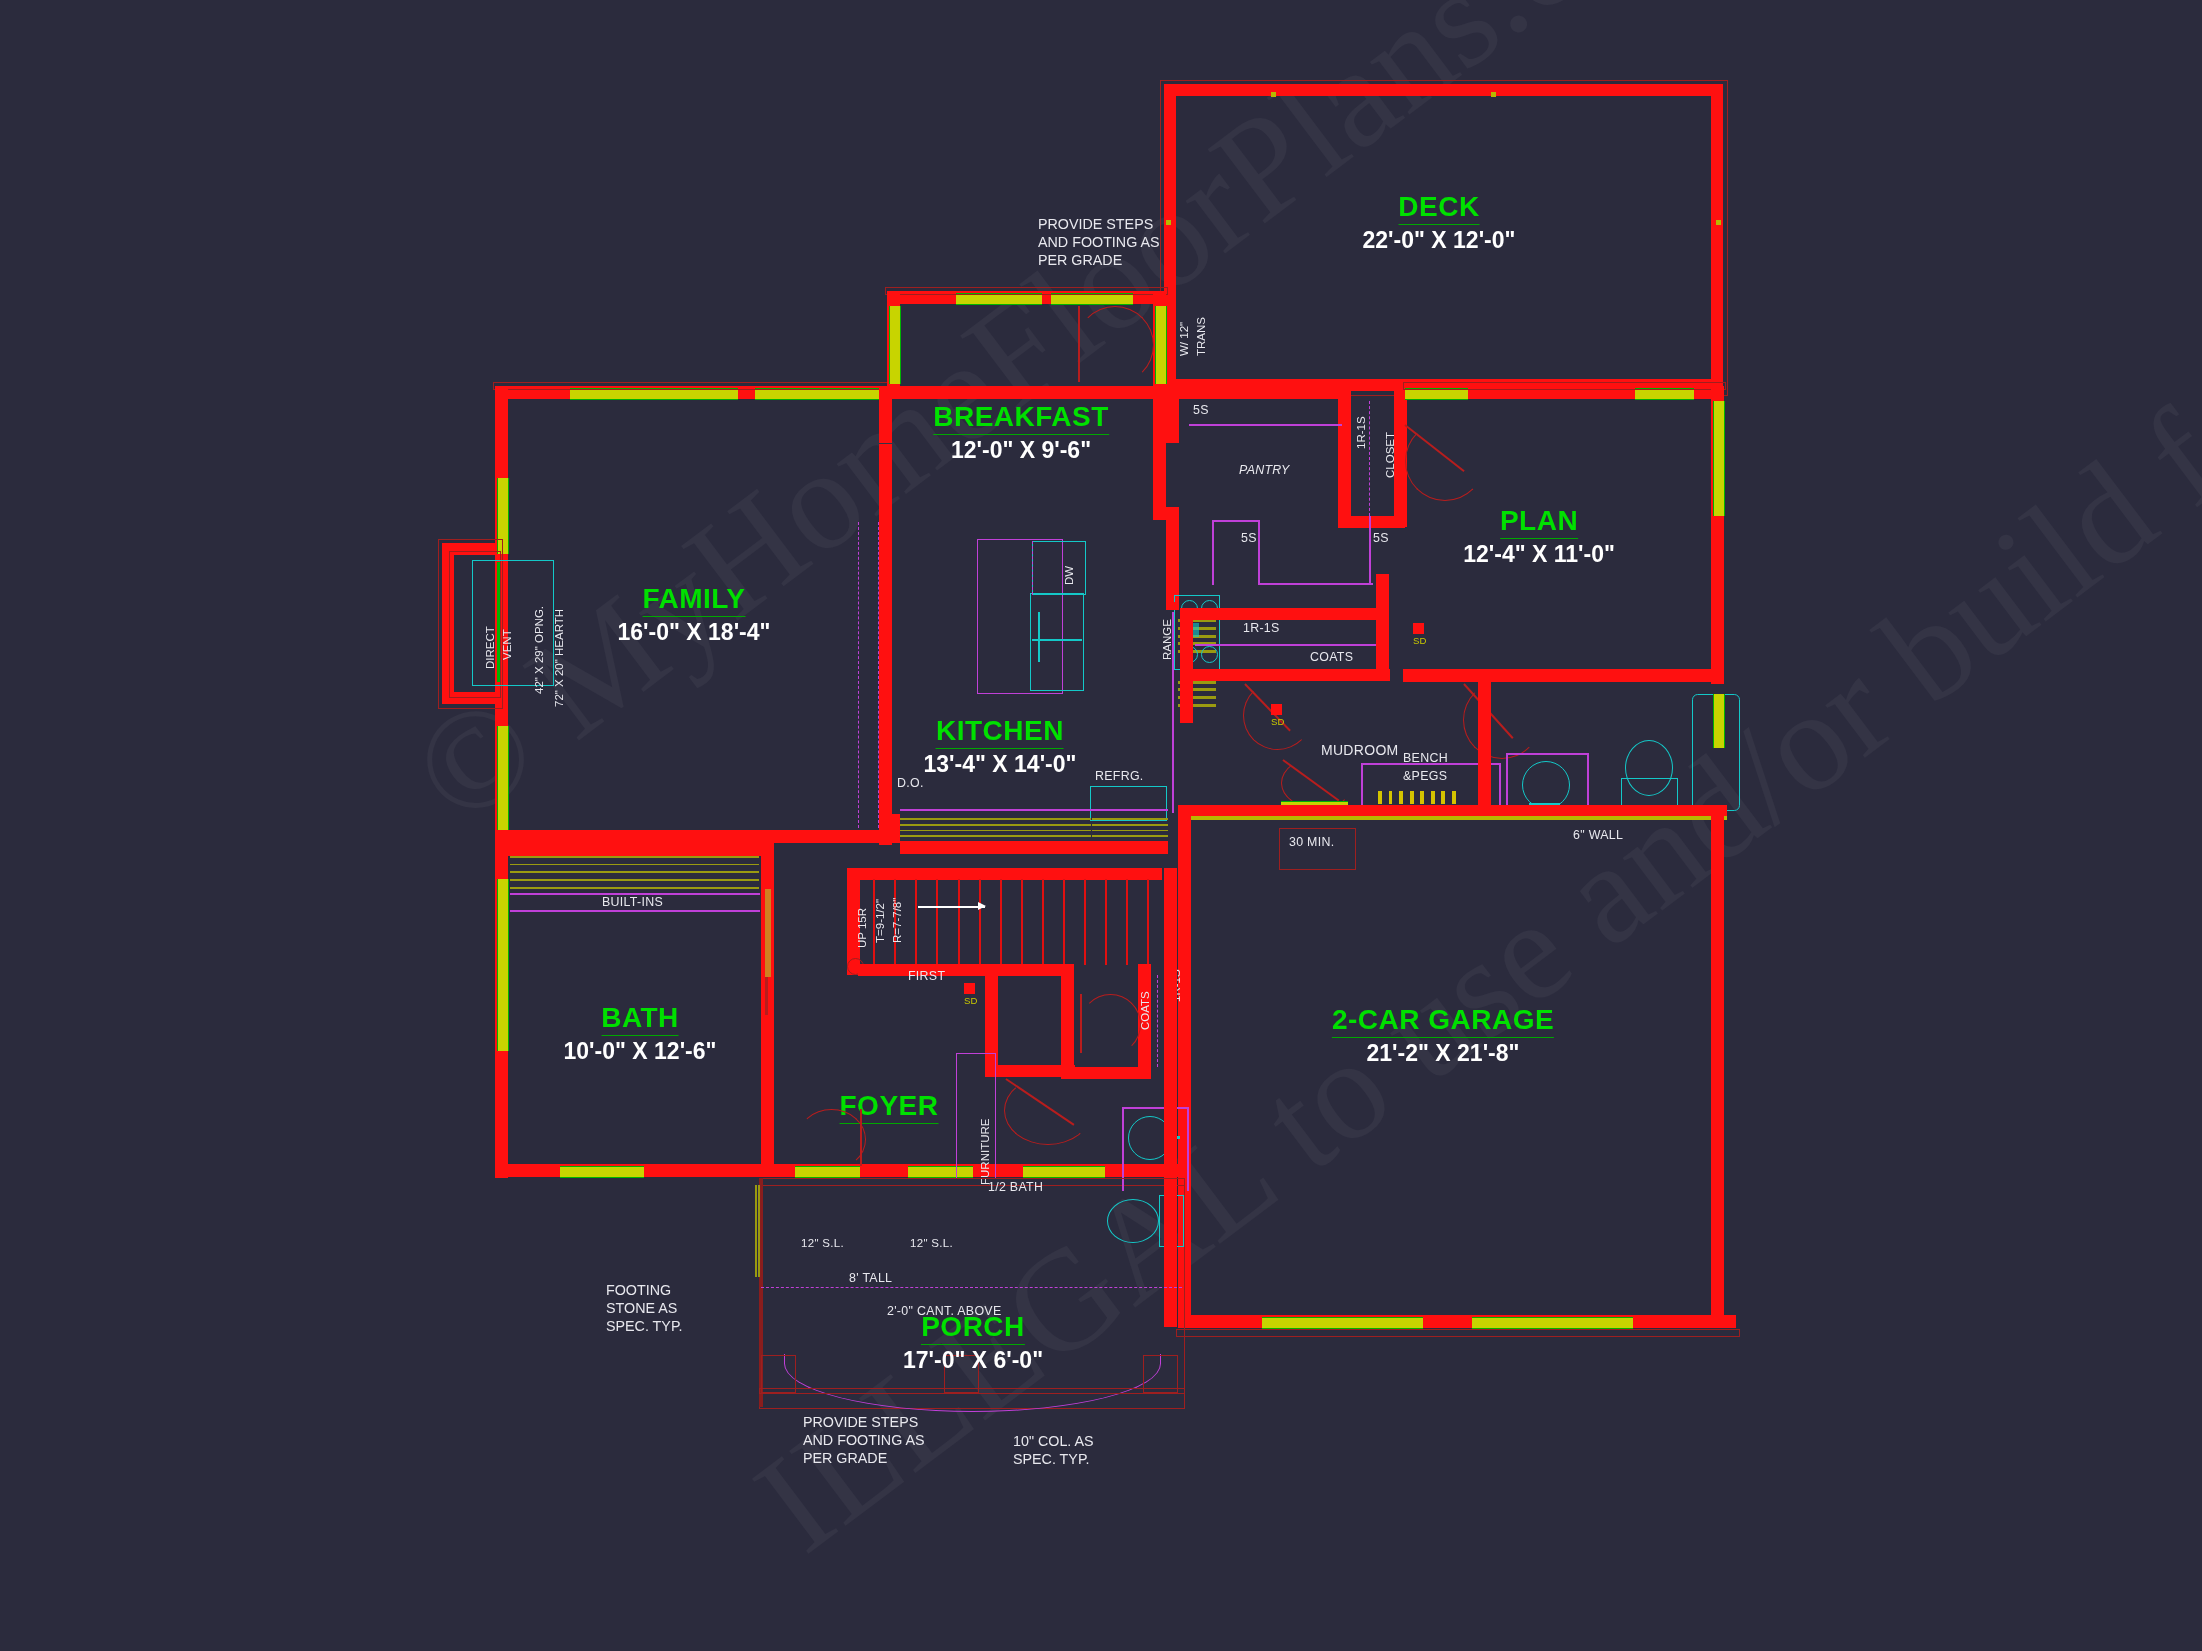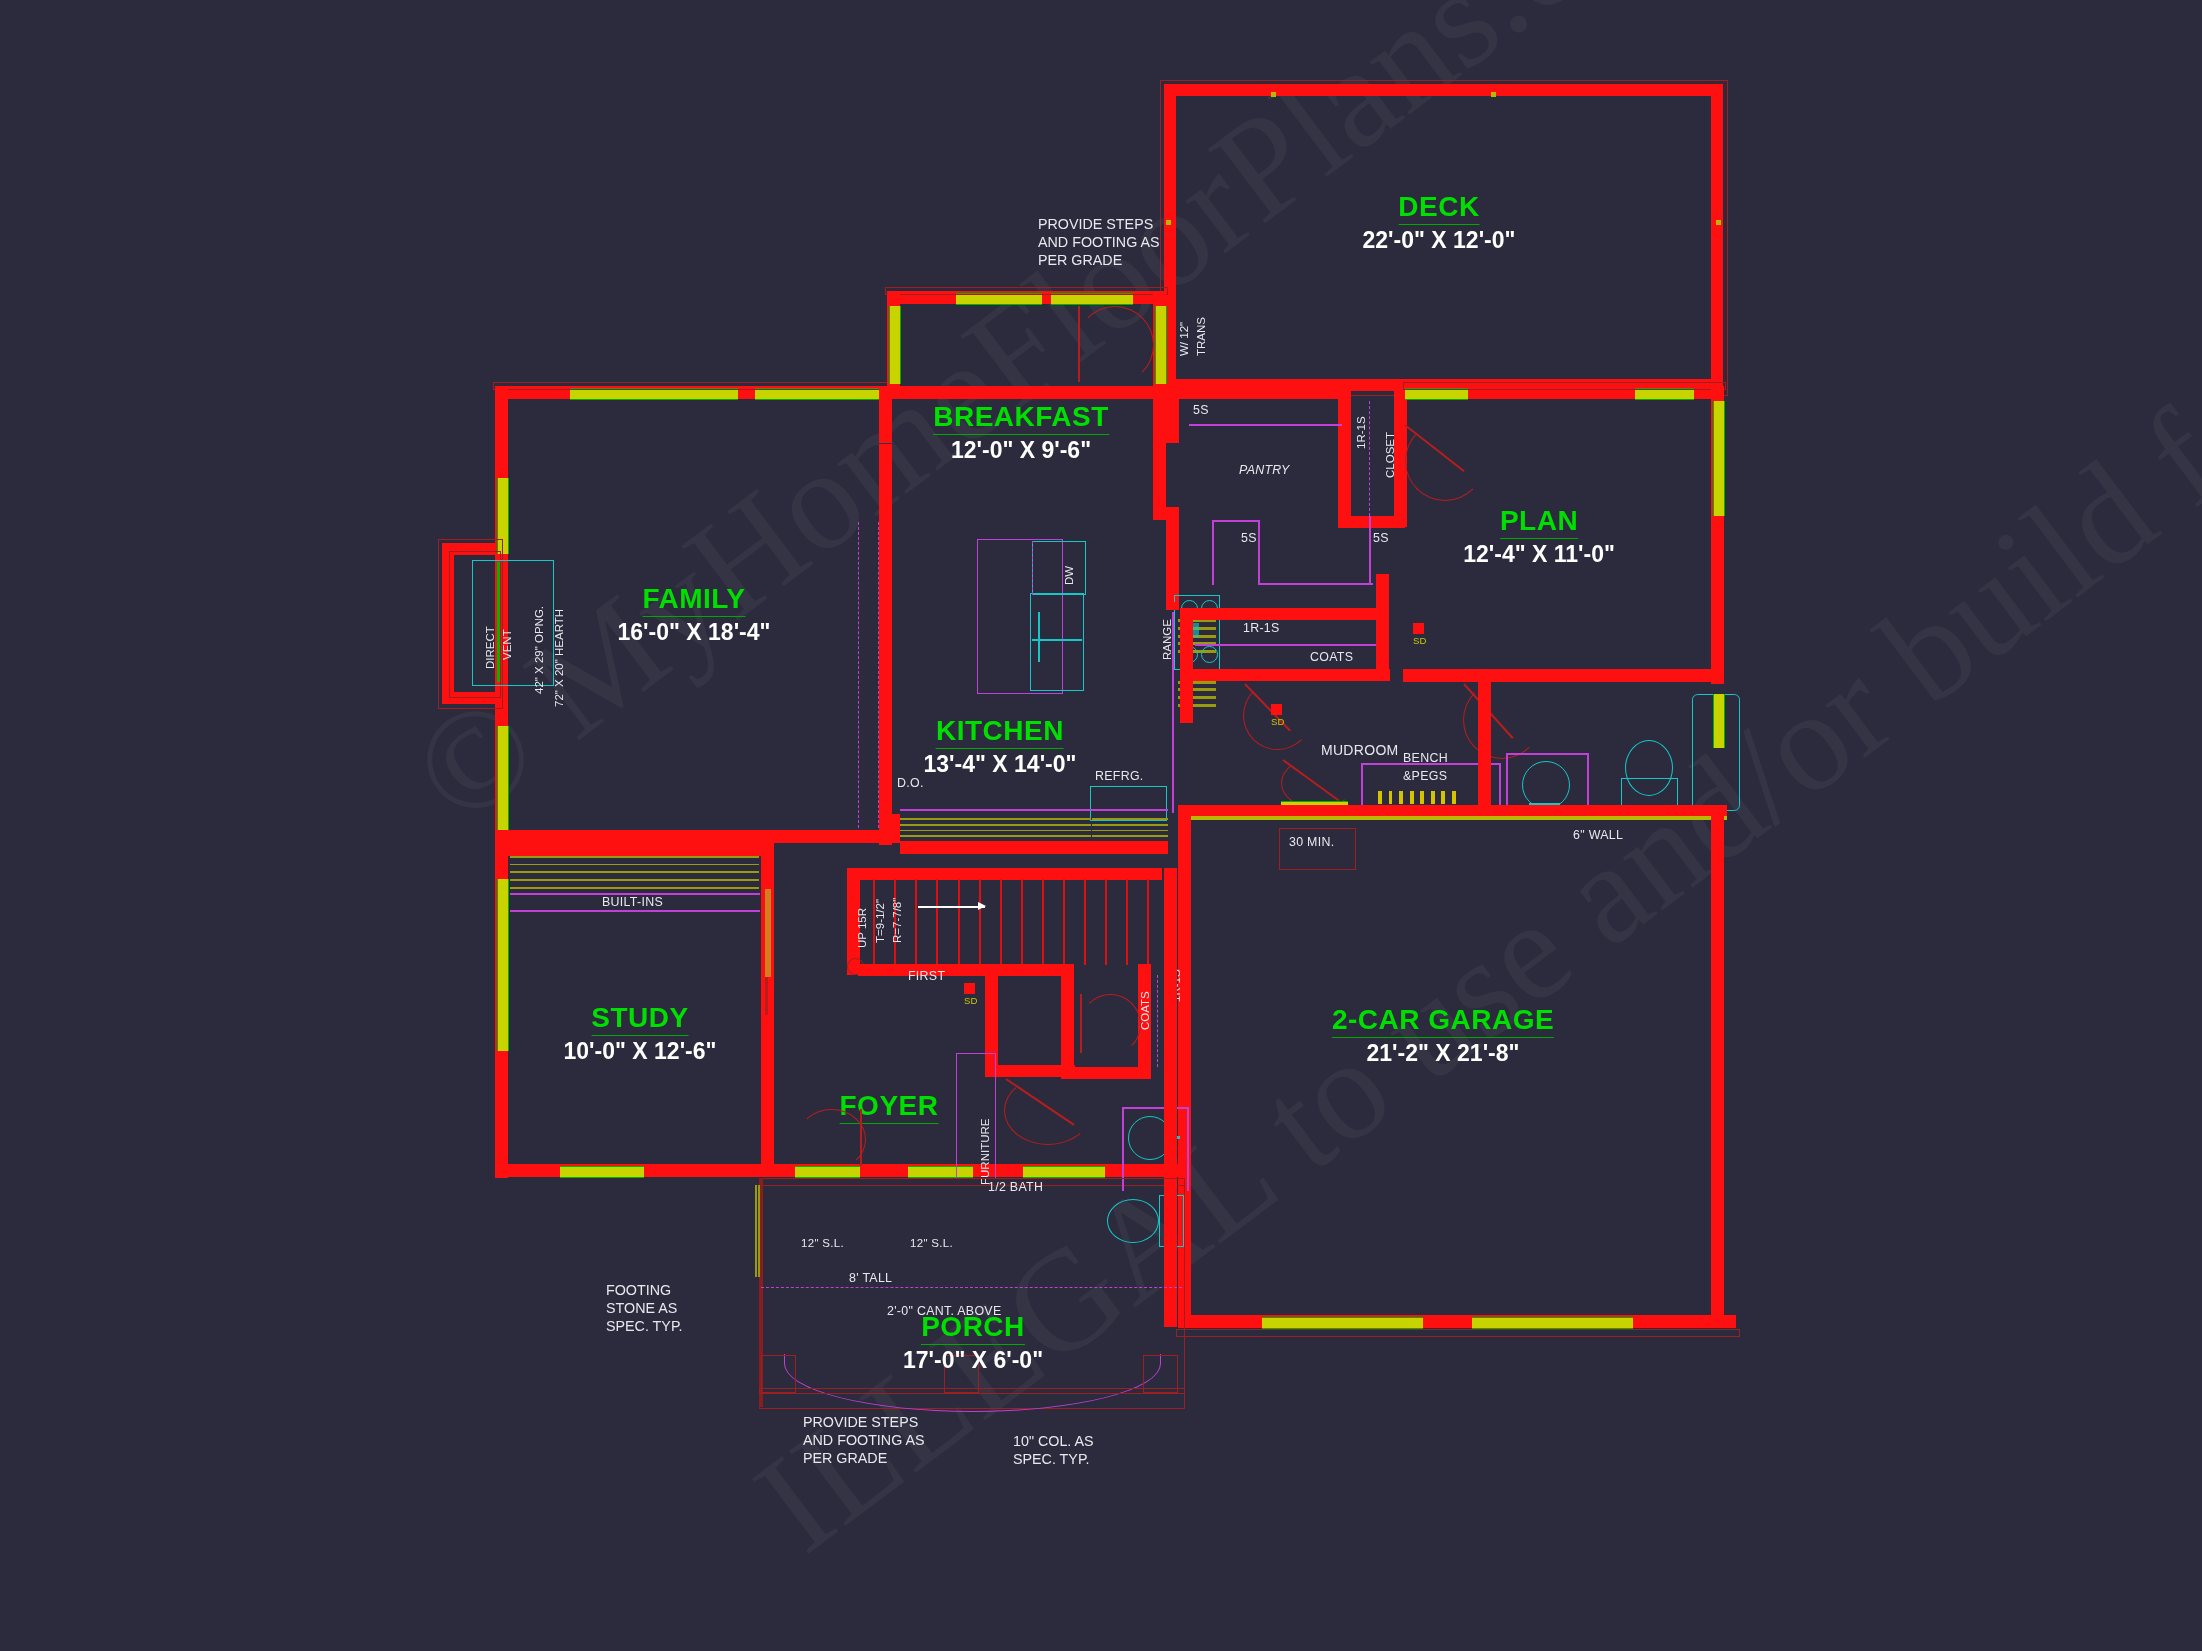--- a/index.html
+++ b/index.html
@@ -345,21 +345,21 @@
     <i style="top:0"></i>
       <i style="top:7.6px"></i>
       <i style="top:15.3px"></i>
       <i style="top:23px"></i>
       <i style="top:31px"></i>
   </div>
   <div class="magl" style="left:510px;top:893px;width:250px;height:1.9px;"></div>
   <div class="magl" style="left:510px;top:910px;width:250px;height:1.9px;"></div>
   <div class="t sm" style="left:602px;top:895px;">BUILT-INS</div>
   <div class="rm" style="left:640px;top:1002px;">
-    <div class="nm">STUDY</div>
+    <div class="nm">BATH</div>
     <div class="dm">10'-0" X 12'-6"</div>
   </div>
 
   <div class="leaf" style="left:765px;top:889px;width:5.7px;height:88px;background:#d08020;"></div>
   <div class="leaf" style="left:765px;top:977px;width:2.9px;height:67px;"></div>
 
   <div>
     <div class="w" style="left:856px;top:868px;width:306px;height:11.5px;"></div>
     <div class="w" style="left:847px;top:868px;width:13.4px;height:107px;"></div>
     <div class="stair" style="left:860px;top:879px;width:302px;height:86px;">

